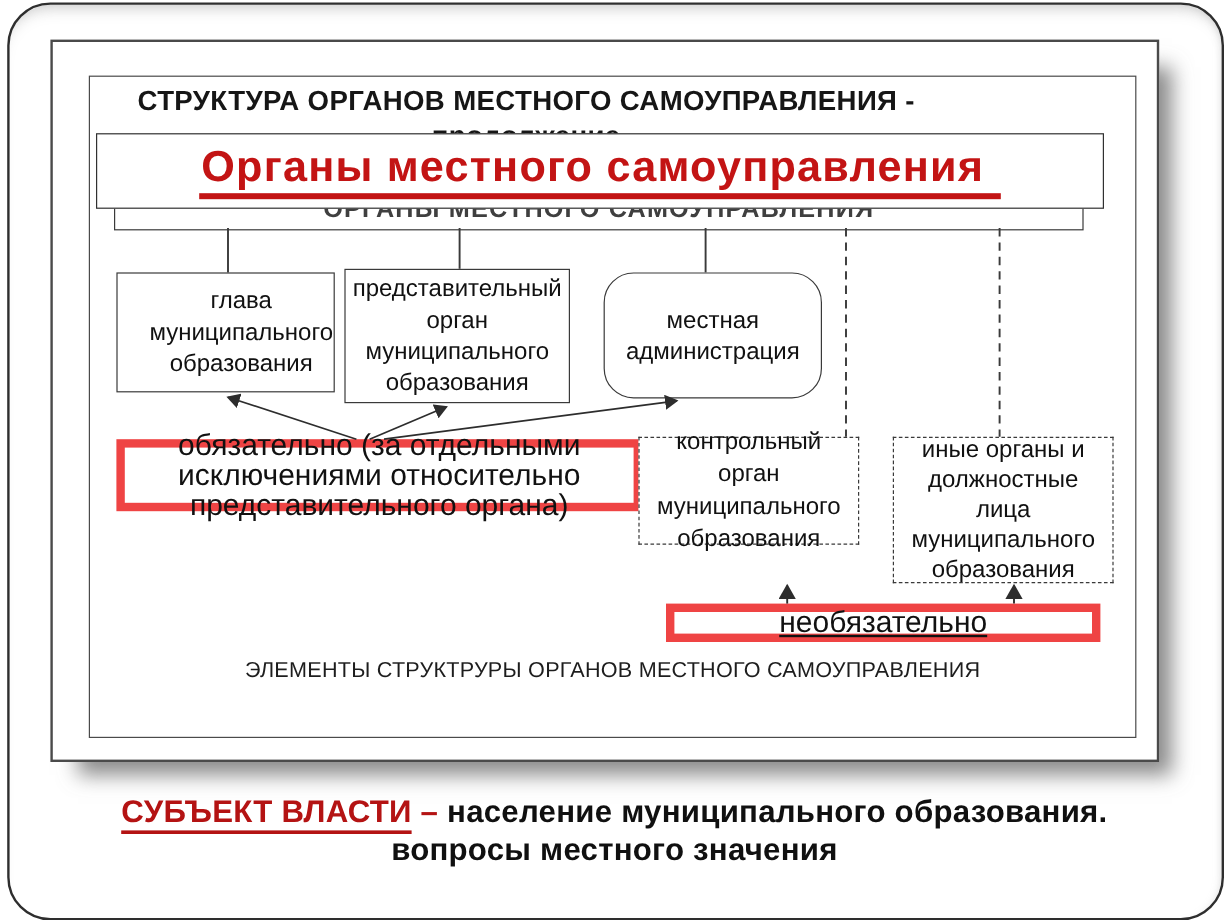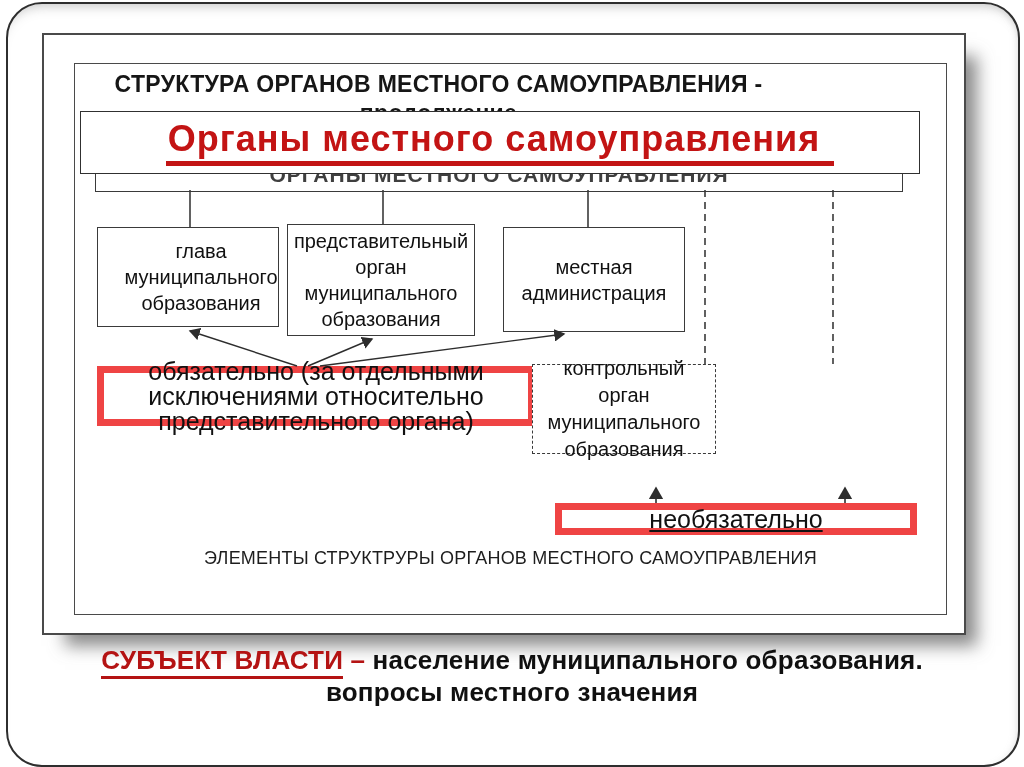--- a/index.html
+++ b/index.html
@@ -46,32 +46,32 @@
   }
   .node{
     position:absolute;border:1.5px solid #3a3a3a;background:#fff;
     display:flex;align-items:center;justify-content:center;text-align:center;
     font-size:20px;line-height:26px;color:#111;padding:4px;box-sizing:border-box;
   }
   .node.dashed{border:1.6px dashed #3a3a3a;}
   .node.thick{border:7px solid #ef4444;font-size:25px;line-height:25px;}
   .box-glava{left:97px;top:227px;width:182px;height:100px;padding-left:30px;}
   .box-predst{left:287px;top:224px;width:188px;height:112px;}
-  .box-admin{left:503px;top:227px;width:182px;height:105px;}
+  .box-admin{left:503px;top:227px;width:182px;height:105px;border-radius:25px;}
   .box-mandatory{left:97px;top:366px;width:438px;height:60px;}
   .box-control{left:532px;top:364px;width:184px;height:90px;line-height:27px;}
   .box-other{left:744px;top:364px;width:184px;height:122px;line-height:25px;}
   .box-optional{left:555px;top:503px;width:362px;height:32px;font-size:21px;text-decoration:underline;}
   .elements-caption{
     position:absolute;left:74px;top:548px;width:873px;text-align:center;
     font-size:18px;letter-spacing:.2px;color:#1d1d1d;font-weight:400;
   }
   .connectors{position:absolute;left:0;top:0;width:1024px;height:767px;pointer-events:none;z-index:4;}
   .footer{
-    position:absolute;left:30px;top:644px;width:964px;text-align:center;z-index:3;
+    position:absolute;left:30px;top:660px;width:964px;text-align:center;z-index:3;
     font-weight:800;color:#101010;
   }
   .footer .f-line{font-size:26px;line-height:32px;letter-spacing:.2px;}
   .footer .red{color:#b41313;}
   .footer .red.u{border-bottom:3px solid #b41313;padding-bottom:1px;}
 </style>
 </head>
 <body>
 
 <div class="stage">
@@ -115,20 +115,21 @@
     <span>Органы местного самоуправления</span>
   </div>
 
   <div class="node box-glava">глава муниципального образования</div>
   <div class="node box-predst">представительный орган муниципального образования</div>
   <div class="node box-admin">местная администрация</div>
 
   <div class="node thick box-mandatory">обязательно (за отдельными исключениями относительно представительного органа)</div>
 
   <div class="node dashed box-control">контрольный орган муниципального образования</div>
+  <div class="node dashed box-other">иные органы и должностные лица муниципального образования</div>
 
   <div class="node thick box-optional">необязательно</div>
 
   <div class="elements-caption">ЭЛЕМЕНТЫ СТРУКТРУРЫ ОРГАНОВ МЕСТНОГО САМОУПРАВЛЕНИЯ</div>
 
   <div class="footer">
     <div class="f-line">
       <span class="red u">СУБЪЕКТ ВЛАСТИ</span><span class="red">&nbsp;</span><span class="red">–</span>
       <span>население муниципального образования.</span>
     </div>

